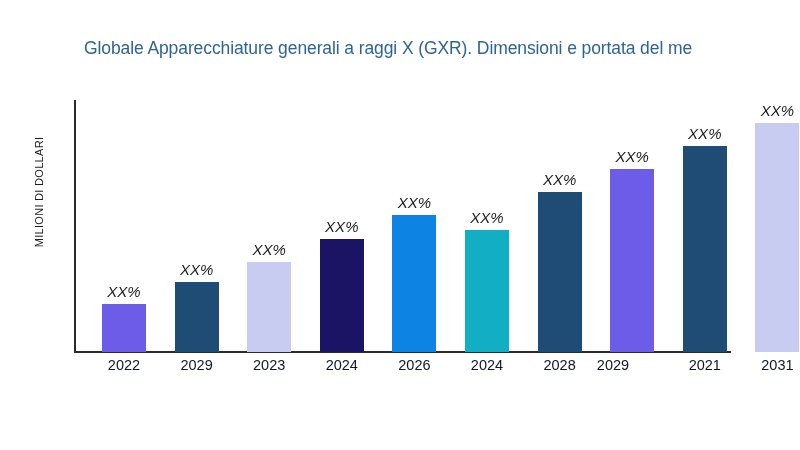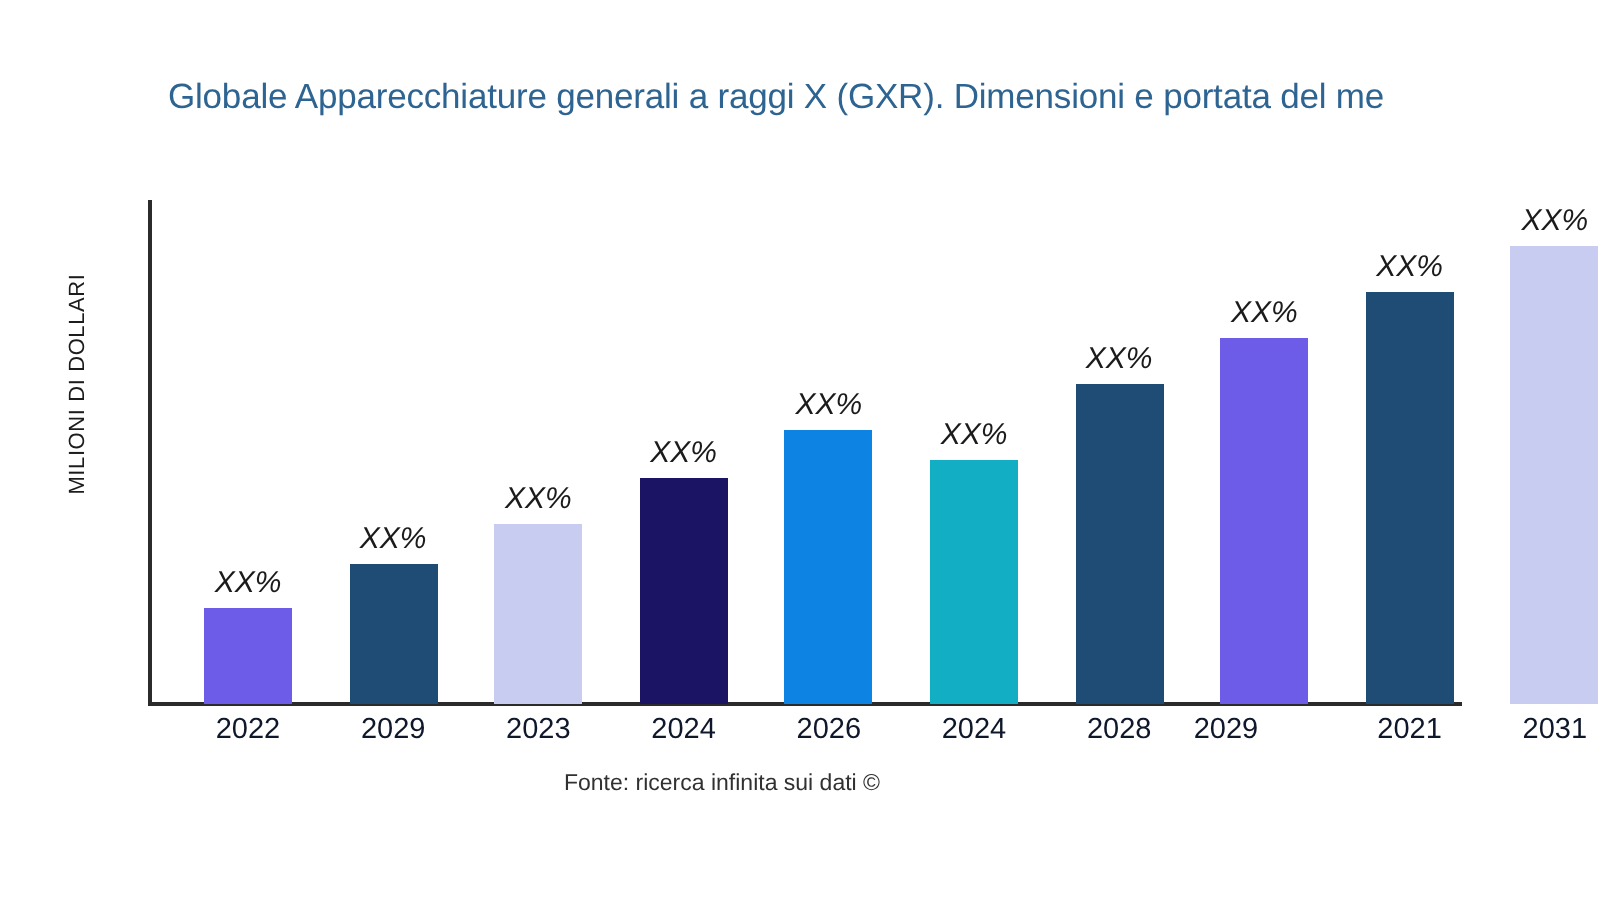--- a/index.html
+++ b/index.html
@@ -184,15 +184,14 @@
       <div class="x-tick" style="left: 234.2px;">2023</div>
       <div class="x-tick" style="left: 306.8px;">2024</div>
       <div class="x-tick" style="left: 379.4px;">2026</div>
       <div class="x-tick" style="left: 452px;">2024</div>
       <div class="x-tick" style="left: 524.6px;">2028</div>
       <div class="x-tick" style="left: 578px;">2029</div>
       <div class="x-tick" style="left: 669.8px;">2021</div>
       <div class="x-tick" style="left: 742.4px;">2031</div>
     </div>
 
-  <div class="source-note">Fonte: ricerca infinita sui dati ©</div>
 
 </div>
 
 </body></html>

